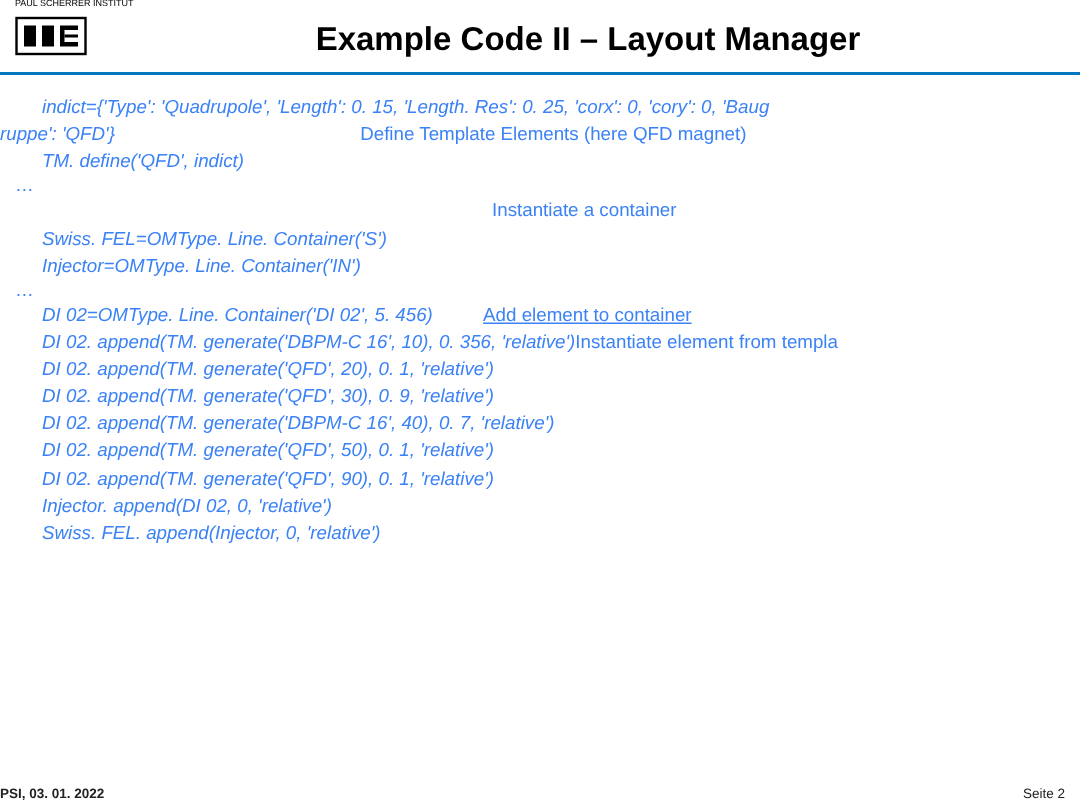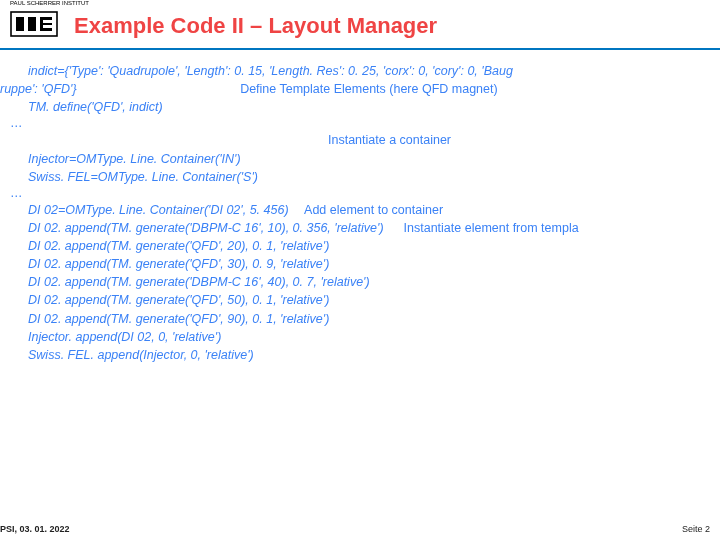--- a/index.html
+++ b/index.html
@@ -30,43 +30,43 @@
       font-size: 6px;
       color: #000;
       white-space: nowrap;
     }
     .logo svg {
       display: block;
     }
     .title {
       font-size: 22px;
       font-weight: bold;
-      color: #ef4444;
+      color: #000000;
       flex: 1;
+      text-align: center;
     }
     .hr {
       border: none;
       border-top: 2px solid #0076c0;
       margin: 0;
     }
     .content {
       padding: 12px 0 0 28px;
       font-size: 12.5px;
       line-height: 1.45;
       font-style: italic;
       color: #3b82f6;
       font-family: Arial, sans-serif;
     }
     .content .noindent {
       margin-left: -28px;
     }
     .content .right-note {
       font-style: normal;
       display: inline;
-      margin-left: 20px;
     }
     .ellipsis {
       font-style: normal;
       margin-left: -18px;
       display: block;
       line-height: 1.2;
     }
     .footer-left {
       position: absolute;
       bottom: 6px;
@@ -106,26 +106,26 @@
   <div>indict={'Type': 'Quadrupole', 'Length': 0. 15, 'Length. Res': 0. 25, 'corx': 0, 'cory': 0, 'Baug</div>
   <div class="noindent">
     <span>ruppe': 'QFD'}</span>
     <span class="right-note" style="margin-left:160px;">Define Template Elements (here QFD magnet)</span>
   </div>
   <div>TM. define('QFD', indict)</div>
   <span class="ellipsis">…</span>
   <div>
     <span class="right-note" style="margin-left:300px;">Instantiate a container</span>
   </div>
+  <div>Swiss. FEL=OMType. Line. Container('S')</div>
   <div>Injector=OMType. Line. Container('IN')</div>
-  <div>Swiss. FEL=OMType. Line. Container('S')</div>
   <span class="ellipsis">…</span>
   <div>
     <span>DI 02=OMType. Line. Container('DI 02', 5. 456)</span>
-    <span class="right-note" style="margin-left:12px;">Add element to container</span>
+    <span class="right-note" style="margin-left:30px;text-decoration:underline;">Add element to container</span>
   </div>
   <div>
     <span>DI 02. append(TM. generate('DBPM-C 16', 10), 0. 356, 'relative')</span><span class="right-note">Instantiate element from templa</span>
   </div>
   <div>DI 02. append(TM. generate('QFD', 20), 0. 1, 'relative')</div>
   <div>DI 02. append(TM. generate('QFD', 30), 0. 9, 'relative')</div>
   <div>DI 02. append(TM. generate('DBPM-C 16', 40), 0. 7, 'relative')</div>
   <div>DI 02. append(TM. generate('QFD', 50), 0. 1, 'relative')</div>
   <div>DI 02. append(TM. generate('QFD', 90), 0. 1, 'relative')</div>
   <div>Injector. append(DI 02, 0, 'relative')</div>

